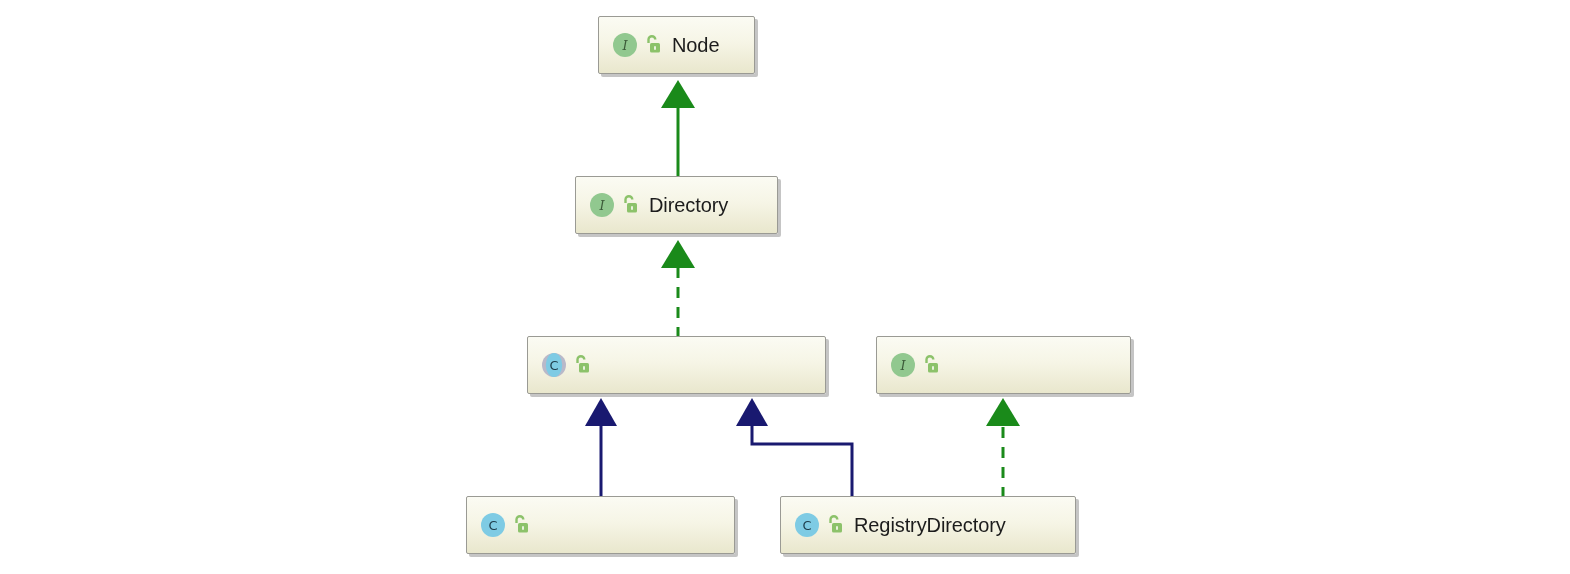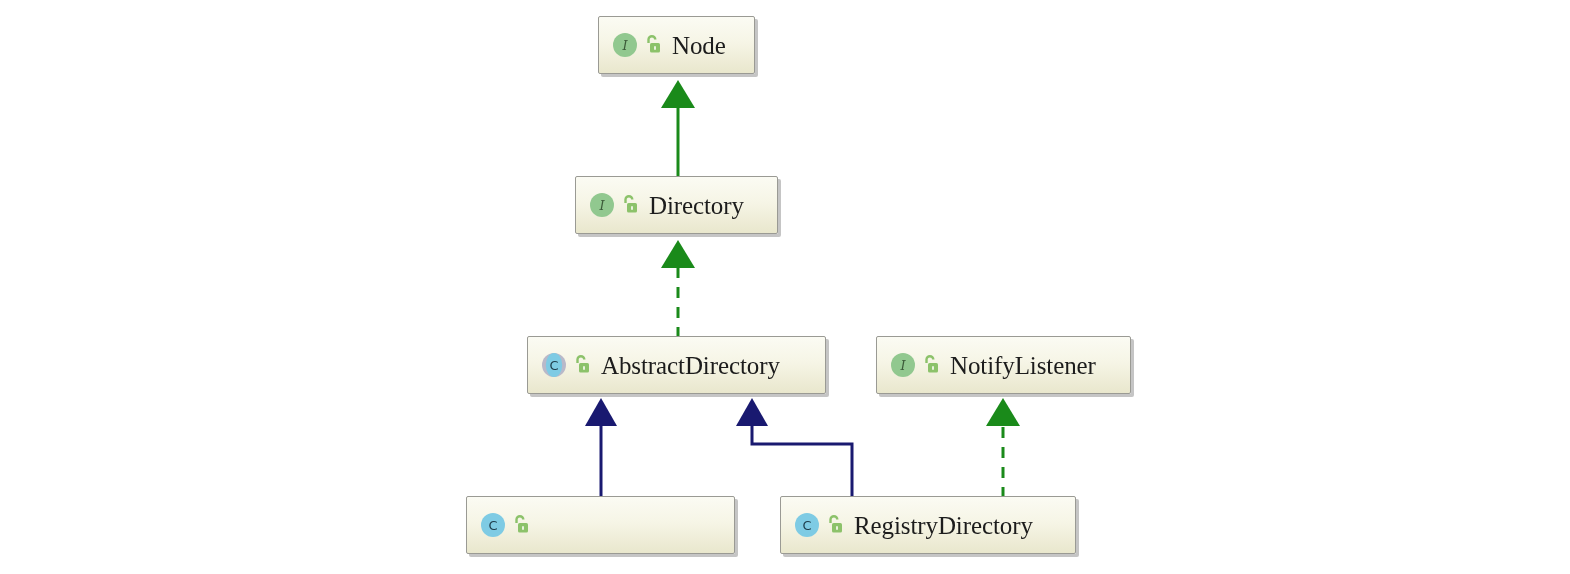--- a/index.html
+++ b/index.html
@@ -46,22 +46,22 @@
   }
   .node-icon svg { display: block; }
   .lock-icon {
     width: 20px;
     height: 22px;
     flex: 0 0 20px;
     margin-right: 9px;
   }
   .lock-icon svg { display: block; }
   .node-label {
-    font-family: Liberation Serif, serif;
-    font-size: 25px;
+    font-family: Liberation Sans, sans-serif;
+    font-size: 20px;
     line-height: 1;
     color: #1c1c1c;
     white-space: nowrap;
     letter-spacing: -0.1px;
   }
 </style>
 </head>
 <body>
 
 <div id="canvas">
@@ -136,38 +136,36 @@
         <text x="13" y="18" text-anchor="middle" font-family="DejaVu Sans, sans-serif" font-size="13" fill="#1d3b4a">C</text>
       </svg>
     </span>
     <span class="lock-icon">
       <svg width="20" height="22" viewBox="0 0 20 22">
         <path d="M5.5 9 L5.5 5.6 A3.4 3.4 0 0 1 12.3 5.6" fill="none" stroke="#8cc26a" stroke-width="2.4"></path>
         <rect x="7" y="9" width="10" height="9.5" rx="1.6" fill="#8cc26a"></rect>
         <rect x="11" y="12" width="2" height="4" rx="1" fill="#e9f2dd"></rect>
       </svg>
     </span>
-    <span class="node-label">AbstractDirectory</span>
   </div>
 
   <div class="uml-node" style="left:876px; top:336px; width:255px; height:58px;">
     <span class="node-icon">
       <svg width="26" height="26" viewBox="0 0 26 26">
         <circle cx="13" cy="13" r="12" fill="#91c88f"></circle>
         <text x="13" y="18" text-anchor="middle" font-family="DejaVu Serif, serif" font-size="13" font-style="italic" fill="#3d5c3a">I</text>
       </svg>
     </span>
     <span class="lock-icon">
       <svg width="20" height="22" viewBox="0 0 20 22">
         <path d="M5.5 9 L5.5 5.6 A3.4 3.4 0 0 1 12.3 5.6" fill="none" stroke="#8cc26a" stroke-width="2.4"></path>
         <rect x="7" y="9" width="10" height="9.5" rx="1.6" fill="#8cc26a"></rect>
         <rect x="11" y="12" width="2" height="4" rx="1" fill="#e9f2dd"></rect>
       </svg>
     </span>
-    <span class="node-label">NotifyListener</span>
   </div>
 
   <div class="uml-node" style="left:466px; top:496px; width:269px; height:58px;">
     <span class="node-icon">
       <svg width="26" height="26" viewBox="0 0 26 26">
         <circle cx="13" cy="13" r="12" fill="#7ecbe4"></circle>
         <text x="13" y="18" text-anchor="middle" font-family="DejaVu Sans, sans-serif" font-size="13" fill="#1d3b4a">C</text>
       </svg>
     </span>
     <span class="lock-icon">

